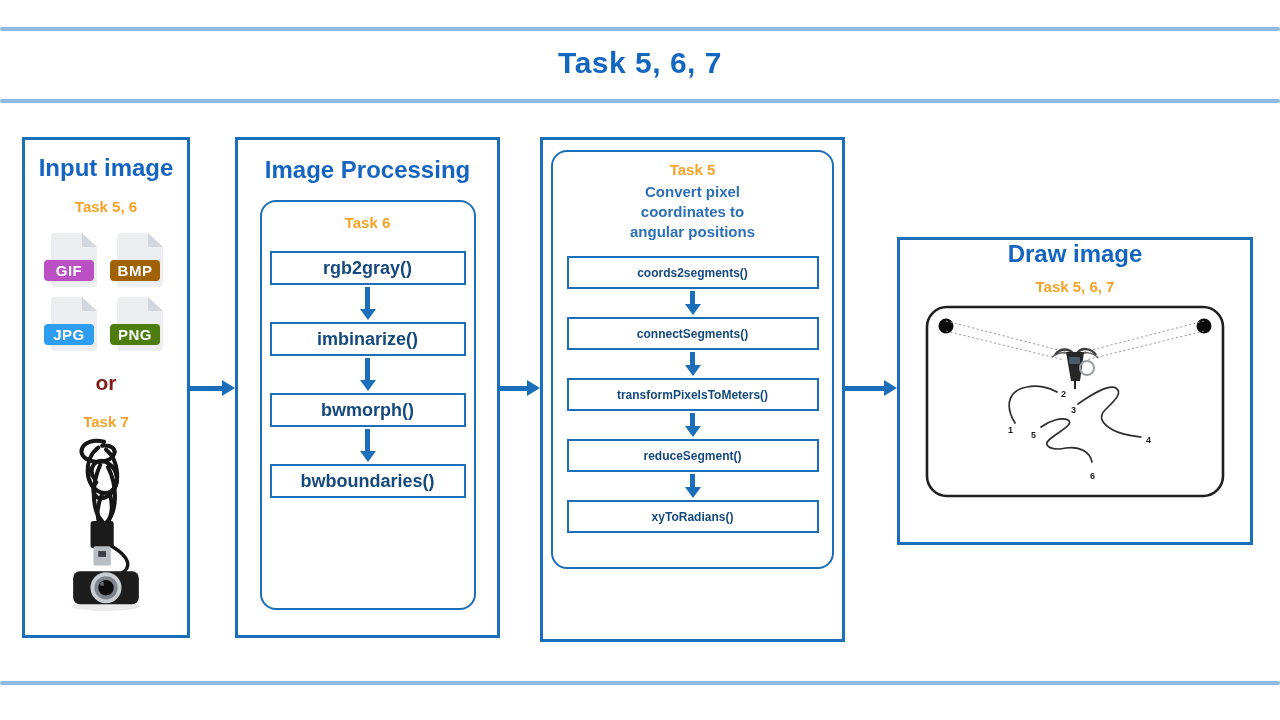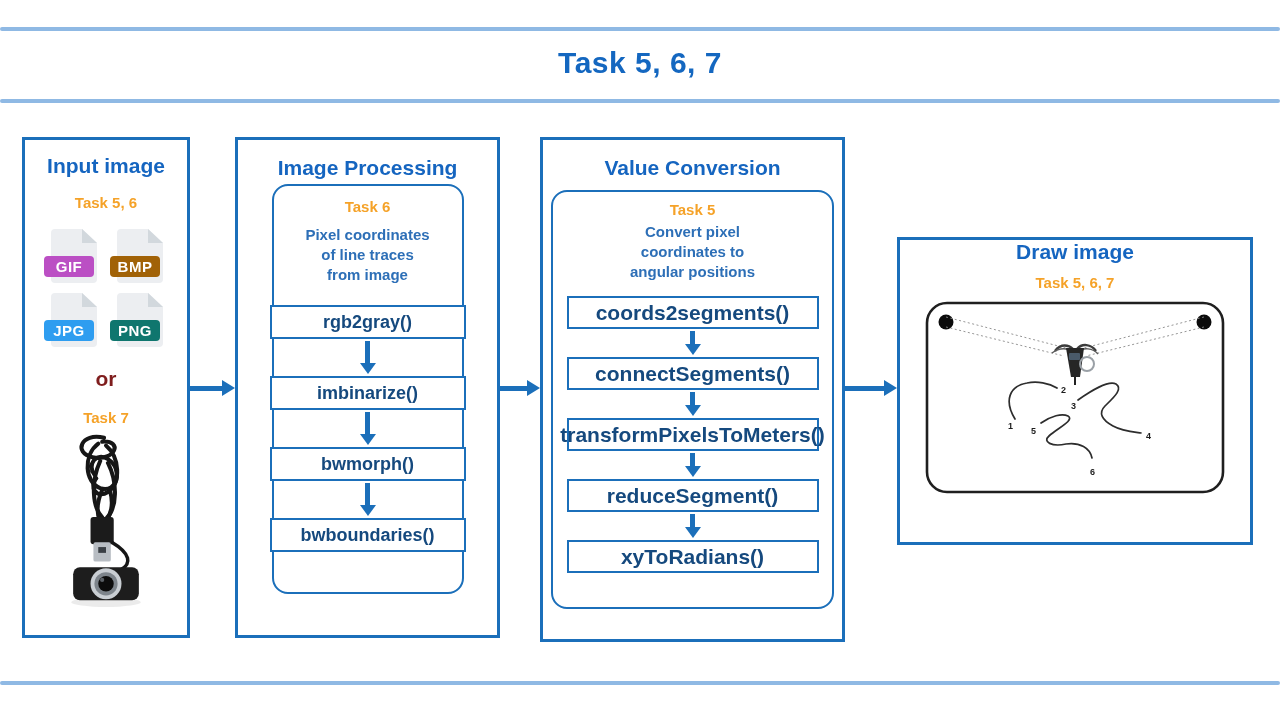--- a/index.html
+++ b/index.html
@@ -19,42 +19,42 @@
 
   .obox {
     position:absolute; box-sizing:border-box; background:#ffffff;
     border:3px solid #1b6fba; display:flex; flex-direction:column; align-items:center;
   }
   #box-input      { left:22px;  top:137px; width:168px; height:501px; }
   #box-processing { left:235px; top:137px; width:265px; height:501px; }
   #box-conversion { left:540px; top:137px; width:305px; height:505px; }
   #box-draw       { left:897px; top:237px; width:356px; height:308px; }
 
-  .obox-title { font-weight:bold; color:#1565c0; font-size:21px; text-align:center; }
+  .obox-title { font-weight:bold; color:#1565c0; font-size:24px; text-align:center; }
   .task { font-weight:bold; color:#f5a228; font-size:15px; text-align:center; }
 
   .iround {
     box-sizing:border-box; border:2.5px solid #1b6fba; border-radius:16px; background:#fff;
     display:flex; flex-direction:column; align-items:center;
   }
-  #box-processing .iround { width:192px; height:410px; margin-top:4px; }
+  #box-processing .iround { width:216px; height:410px; margin-top:16px; }
   #box-conversion .iround { width:283px; height:419px; margin-top:10px; }
 
   .desc {
     font-weight:bold; color:#2d6fb7; font-size:15px; line-height:20px;
     text-align:center; white-space:pre-line;
   }
 
   .fbox {
     box-sizing:border-box; border:2.5px solid #1b6fba; background:#fff;
     display:flex; align-items:center; justify-content:center;
     font-weight:bold; color:#15497e;
   }
   #box-processing .fbox { width:196px; height:34px; font-size:18px;text-align:right; }
-  #box-conversion .fbox { width:252px; height:33px; font-size:21px; }
+  #box-conversion .fbox { width:252px; height:33px; font-size:12px; }
 
   .varrow { display:flex; flex-direction:column; align-items:center; margin:2px 0; }
   .varrow .vshaft { width:5px; background:#1b6fba; }
   .varrow .vhead  { width:0; height:0; border-left:8px solid transparent; border-right:8px solid transparent; border-top:11px solid #1b6fba; }
   #box-processing .vshaft { height:22px; }
   #box-conversion .vshaft { height:13px; }
 
   .harrow { position:absolute; height:16px; top:380px; }
   .harrow .hshaft { position:absolute; left:0; right:11px; top:6px; height:5px; background:#1b6fba; }
   .harrow .hhead  { position:absolute; right:0; top:0; width:0; height:0; border-top:8px solid transparent; border-bottom:8px solid transparent; border-left:13px solid #1b6fba; }
@@ -104,21 +104,21 @@
         <div class="band" style="background: #a16207;">BMP</div>
       </div>
       <div class="ficon">
         <div class="page"></div>
           <div class="fold"></div>
         <div class="band" style="background: rgb(46, 157, 240);">JPG</div>
       </div>
       <div class="ficon">
         <div class="page"></div>
           <div class="fold"></div>
-        <div class="band" style="background: #0f766e;">PNG</div>
+        <div class="band" style="background: #4d7c0f;">PNG</div>
       </div>
     </div>
 
     <div class="or-label">or</div>
     <div class="task" style="margin-top:18px;">Task 7</div>
 
     <svg width="116" height="176" viewBox="0 0 120 182" style="margin-top:6px;">
       <g stroke="#161616" stroke-width="4.2" fill="none" stroke-linecap="round">
         <path d="M58 6 C34 0 26 22 46 26 C70 31 78 8 56 10"></path>
         <path d="M52 12 C36 24 38 52 54 58 C72 64 78 38 62 28 C50 20 40 34 48 44"></path>
@@ -143,23 +143,20 @@
 
   <div class="harrow" id="arrow-1">
     <div class="hshaft"></div>
       <div class="hhead"></div>
   </div>
 
   <div class="obox" id="box-processing">
     <div class="obox-title" style="margin-top:16px;">Image Processing</div>
     <div class="iround">
       <div class="task" style="margin-top:12px;">Task 6</div>
-      <div class="desc" style="margin-top:10px;">Pixel coordinates
-of line traces
-from image</div>
 
       <div class="fbox" style="margin-top:20px;">rgb2gray()</div>
       <div class="varrow">
           <div class="vshaft"></div>
           <div class="vhead"></div>
         </div>
       <div class="fbox">imbinarize()</div>
       <div class="varrow">
           <div class="vshaft"></div>
           <div class="vhead"></div>
@@ -172,21 +169,20 @@
       <div class="fbox">bwboundaries()</div>
     </div>
   </div>
 
   <div class="harrow" id="arrow-2">
     <div class="hshaft"></div>
       <div class="hhead"></div>
   </div>
 
   <div class="obox" id="box-conversion">
-    <div class="obox-title" style="margin-top:16px;">Value Conversion</div>
     <div class="iround">
       <div class="task" style="margin-top:9px;">Task 5</div>
       <div class="desc" style="margin-top:4px;">Convert pixel
 coordinates to
 angular positions</div>
 
       <div class="fbox" style="margin-top:14px;">coords2segments()</div>
       <div class="varrow">
           <div class="vshaft"></div>
           <div class="vhead"></div>

